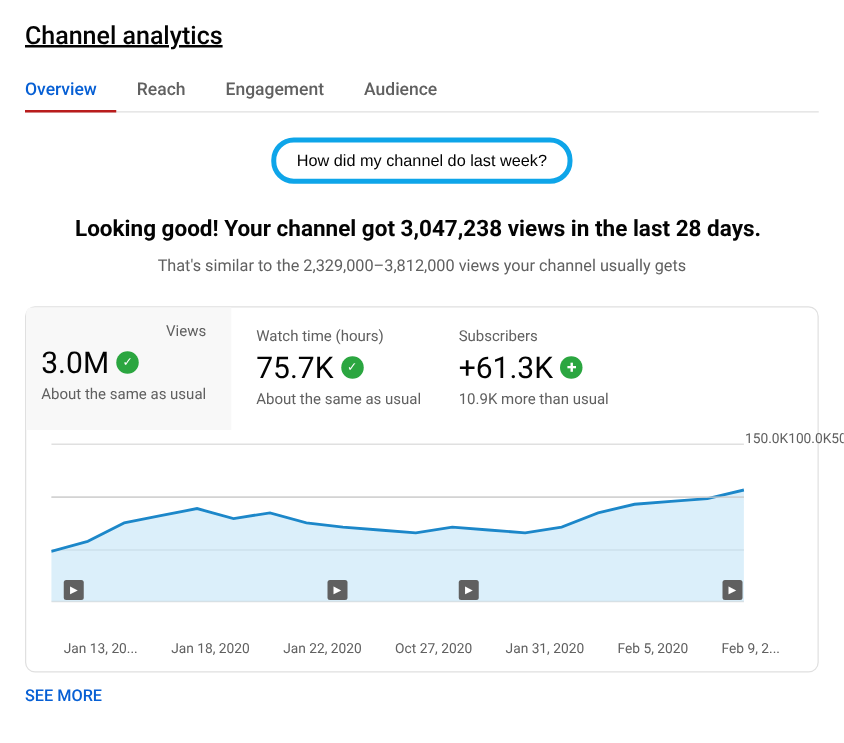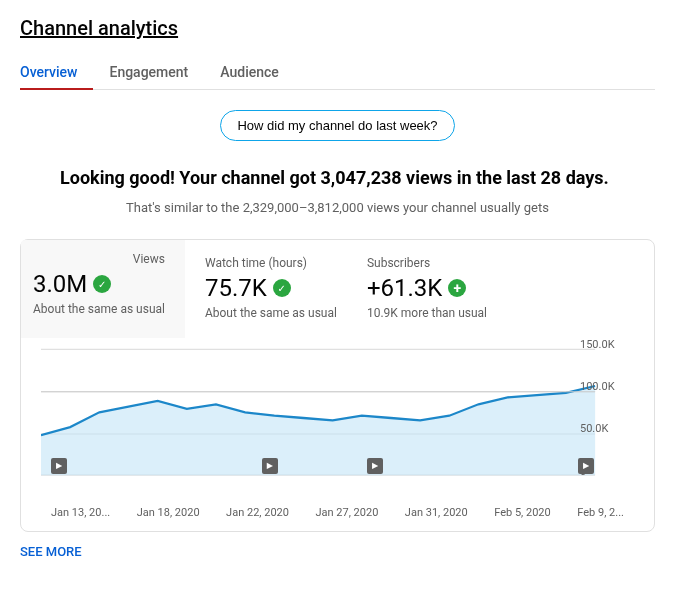--- a/index.html
+++ b/index.html
@@ -41,21 +41,21 @@
       color: #065fd4;
       border-bottom: 2px solid #b91c1c;
     }
     .quick-questions {
       display: flex;
       justify-content: center;
       gap: 12px;
       margin-bottom: 24px;
     }
     .question-btn {
-      border: 1px solid #0ea5e9;
+      border: 4px solid #0ea5e9;
       border-radius: 18px;
       padding: 7px 16px;
       background: #fff;
       font-size: 13px;
       color: #030303;
       cursor: pointer;
     }
     .headline {
       text-align: left;
       font-size: 18px;
@@ -174,40 +174,41 @@
       color: #065fd4;
       font-size: 13px;
       font-weight: 500;
       text-decoration: none;
       cursor: pointer;
       margin-top: 12px;
       display: inline-block;
     }
     .chart-y-labels {
       position: absolute;
-      right: 16px;
+      right: 0;
       top: 0;
       height: calc(100% - 20px);
       display: flex;
-      flex-direction: column;
+      flex-direction: row;
       justify-content: space-between;
       font-size: 11px;
       color: #606060;
       text-align: left;
       width: 38px;
     }
   </style>
 </head>
 <body>
 
 <div class="page">
   <div class="page-title">Channel analytics</div>
 
   <div class="tabs">
     <div class="tab active">Overview</div>
+    <div class="tab">Reach</div>
     <div class="tab">Engagement</div>
     <div class="tab">Audience</div>
   </div>
 
   <div class="quick-questions">
     <button class="question-btn">How did my channel do last week?</button>
   </div>
 
   <div class="headline">Looking good! Your channel got 3,047,238 views in the last 28 days.</div>
   <div class="subheadline">That's similar to the 2,329,000–3,812,000 views your channel usually gets</div>
@@ -271,21 +272,21 @@
         <div class="video-marker">▶</div>
         <div style="width:16px"></div>
         <div class="video-marker">▶</div>
       </div>
     </div>
 
     <div class="chart-labels-x">
       <span>Jan 13, 20...</span>
       <span>Jan 18, 2020</span>
       <span>Jan 22, 2020</span>
-      <span>Jan 27, 2020</span>
+      <span>Oct 27, 2020</span>
       <span>Jan 31, 2020</span>
       <span>Feb 5, 2020</span>
       <span>Feb 9, 2...</span>
     </div>
   </div>
 
   <a class="see-more">SEE MORE</a>
 </div>
 
 </body></html>

